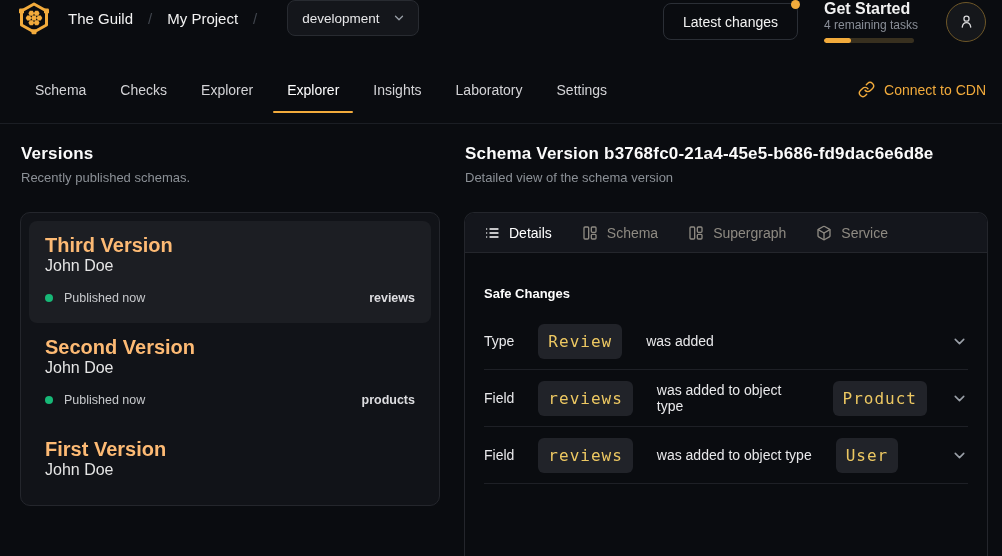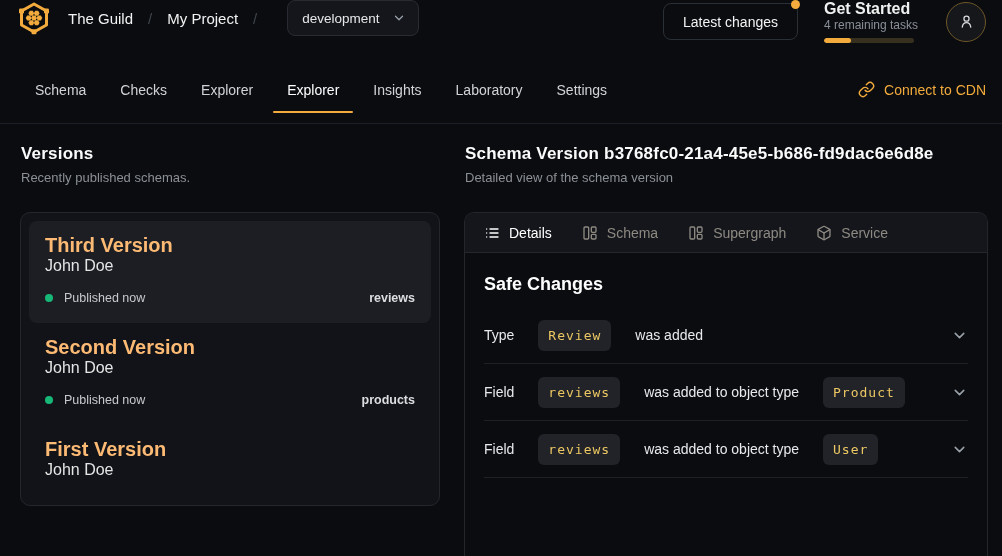--- a/index.html
+++ b/index.html
@@ -76,25 +76,25 @@
   .v-dot{width:8px;height:8px;border-radius:50%;background:var(--green);margin-right:11px;flex:none;}
   .v-pub{font-size:12.5px;color:#c7c9cc;}
   .v-svc{margin-left:auto;font-size:12.5px;font-weight:700;color:#dddde0;}
 
   
   .detail-box{border:1px solid var(--panel-border);border-bottom:none;border-radius:10px 10px 0 0;height:400px;overflow:hidden;}
   .detail-tabs{display:flex;align-items:center;gap:30px;height:40px;padding:0 19px;background:#14161c;border-bottom:1px solid var(--panel-border);}
   .dtab{display:flex;align-items:center;gap:9px;font-size:14px;color:#8e8a82;cursor:pointer;}
   .dtab.active{color:#ffffff;}
   .detail-body{padding:21px 19px;}
-  .safe-title{margin:0 0 12px;font-size:18px;font-weight:700;color:#fdfdfd;}
+  .safe-title{margin:12px 0 12px;font-size:13px;font-weight:700;color:#fdfdfd;}
   .change-row{display:flex;align-items:center;gap:24px;height:57px;border-bottom:1px solid #1e2026;font-size:14px;color:#e9e9eb;cursor:pointer;}
   .badge{
     font-family:"DejaVu Sans Mono","Liberation Mono",monospace;
-    font-size:13px;letter-spacing:1px;color:var(--badge-text);
+    font-size:16px;letter-spacing:1px;color:var(--badge-text);
     background:#212329;padding:8px 10px;border-radius:6px;white-space:nowrap;
   }
   .row-chev{margin-left:auto;color:#9aa0a8;display:flex;}
 </style>
 </head>
 <body>
 
 <header class="topbar">
   <div class="topbar-left">
     <span class="logo">

